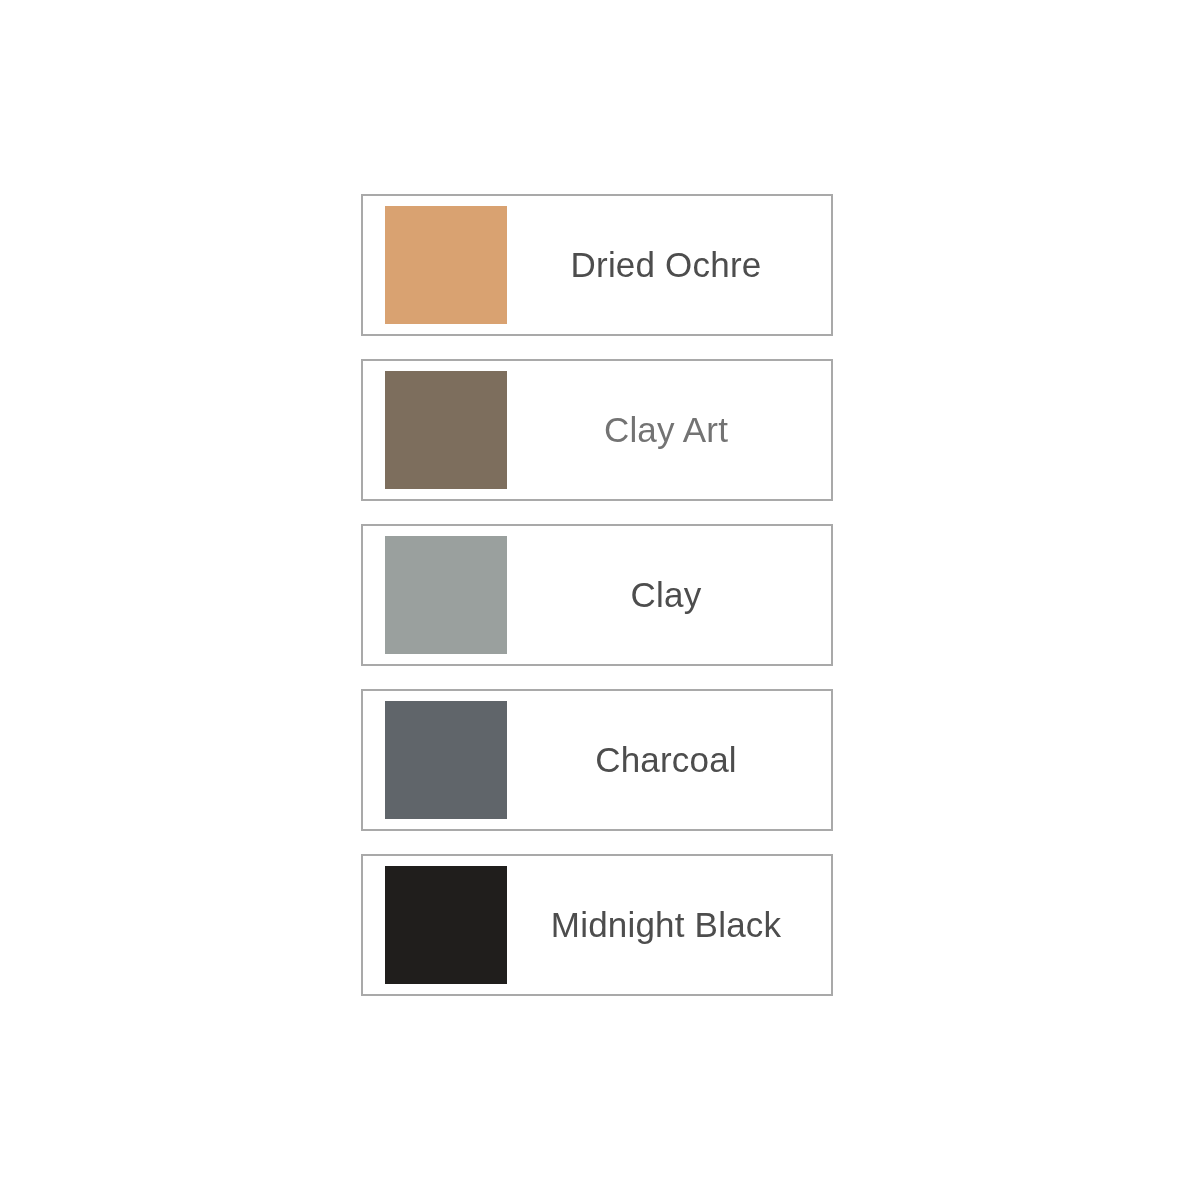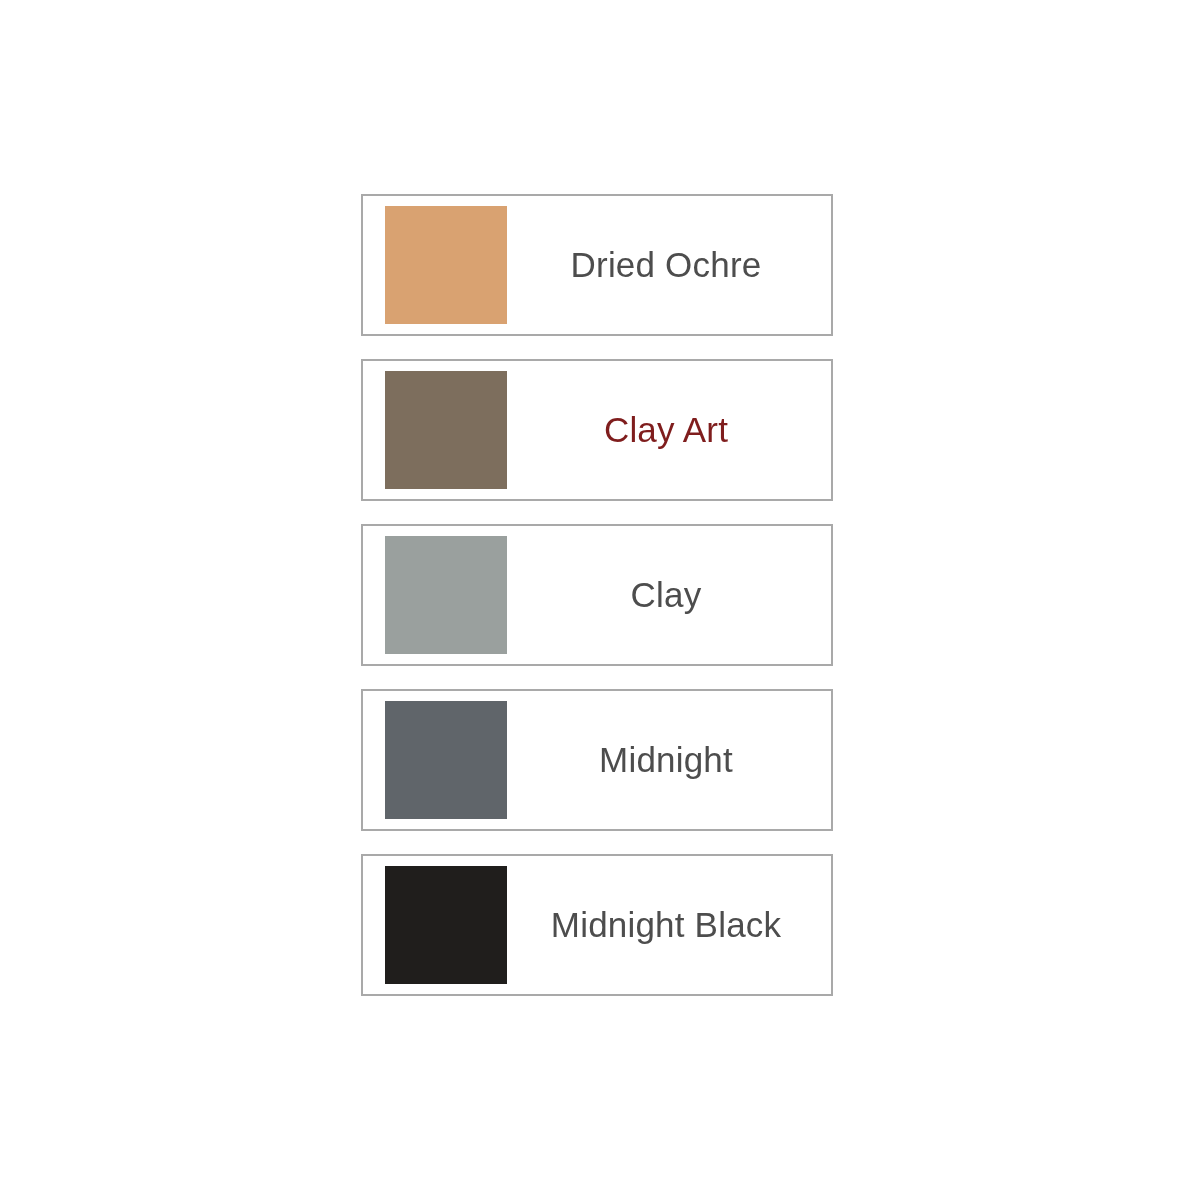--- a/index.html
+++ b/index.html
@@ -77,35 +77,35 @@
   <div class="swatch-card" style="border-color: rgb(169, 169, 169); background: rgb(255, 255, 255);">
     <div class="swatch-chip" style="background: rgb(217, 162, 113);"></div>
     <div class="swatch-label-wrap">
       <span class="swatch-label" style="color: rgb(77, 77, 77);">Dried Ochre</span>
     </div>
   </div>
 
   <div class="swatch-card" style="border-color: rgb(169, 169, 169); background: rgb(255, 255, 255);">
     <div class="swatch-chip" style="background: rgb(125, 110, 93);"></div>
     <div class="swatch-label-wrap">
-      <span class="swatch-label" style="color: #7f1d1d;">Clay Art</span>
+      <span class="swatch-label" style="color: #737373;">Clay Art</span>
     </div>
   </div>
 
   <div class="swatch-card" style="border-color: rgb(169, 169, 169); background: rgb(255, 255, 255);">
     <div class="swatch-chip" style="background: rgb(154, 160, 158);"></div>
     <div class="swatch-label-wrap">
       <span class="swatch-label" style="color: rgb(77, 77, 77);">Clay</span>
     </div>
   </div>
 
   <div class="swatch-card" style="border-color: rgb(169, 169, 169); background: rgb(255, 255, 255);">
     <div class="swatch-chip" style="background: rgb(96, 101, 106);"></div>
     <div class="swatch-label-wrap">
-      <span class="swatch-label" style="color: rgb(77, 77, 77);">Midnight</span>
+      <span class="swatch-label" style="color: rgb(77, 77, 77);">Charcoal</span>
     </div>
   </div>
 
   <div class="swatch-card" style="border-color: rgb(169, 169, 169); background: rgb(255, 255, 255);">
     <div class="swatch-chip" style="background: rgb(32, 30, 28);"></div>
     <div class="swatch-label-wrap">
       <span class="swatch-label" style="color: rgb(77, 77, 77); text-align: right;">Midnight Black</span>
     </div>
   </div>
 

